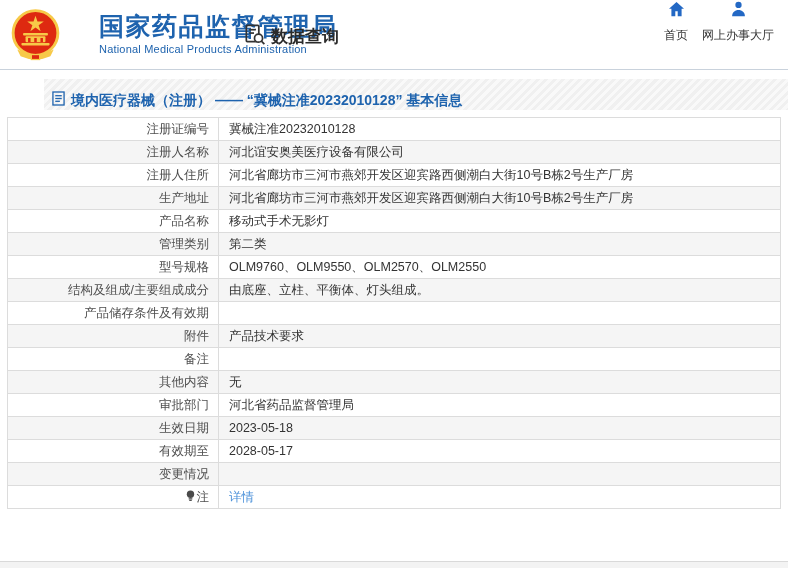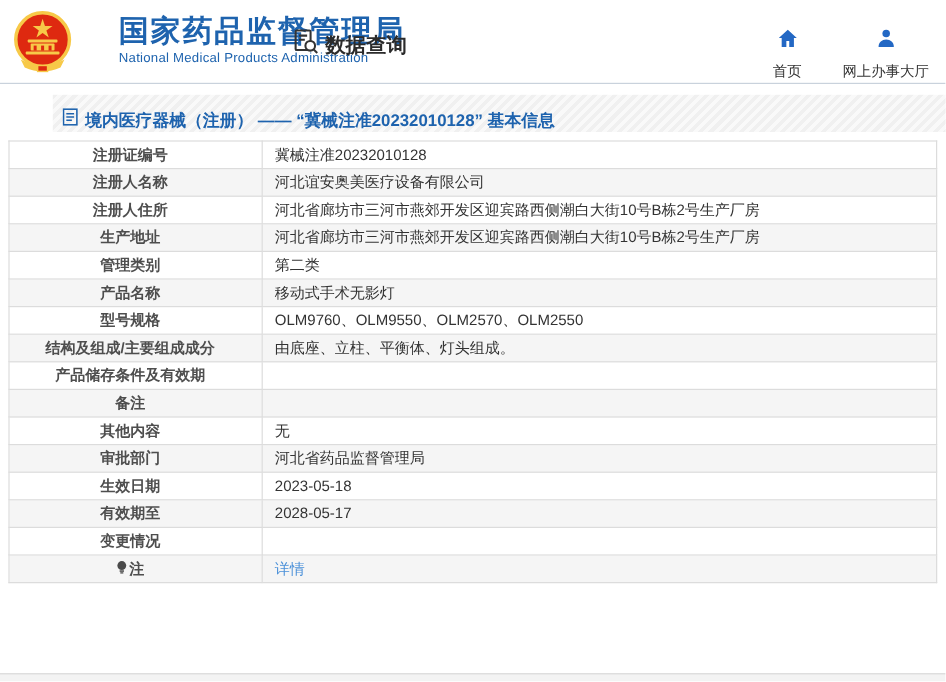--- a/index.html
+++ b/index.html
@@ -29,22 +29,22 @@
   .org-en {
     font-size: 11px; color: #1e63ae; margin-top: 3px; letter-spacing: 0.2px;
   }
   .dq {
     position: absolute; left: 243px; top: 23px;
     display: flex; align-items: center; gap: 5px;
     cursor: pointer;
   }
   .dq-label { font-size: 17px; color: #2b2b2b; font-weight: 600; }
   .nav-right {
-    position: absolute; right: 14px; top: 23px;
-    display: flex; gap: 34px;
+    position: absolute; right: 14px; top: 0;
+    display: flex; gap: 14px;
   }
   .nav-item {
     display: flex; flex-direction: column; align-items: center;
     cursor: pointer;
   }
   .nav-item .nav-label { font-size: 12px; color: #333; margin-top: 5px; }
   
   .titlebar {
     position: absolute; top: 79px; left: 0;
     width: 788px; height: 31px;
@@ -64,22 +64,22 @@
     width: 100%; border-collapse: collapse;
     font-size: 12.5px;
   }
   table.info tr { height: 23px; background: #ffffff; }
   table.info tr:nth-child(even) { background: #f5f5f5; }
   table.info th, table.info td {
     border: 1px solid #dcdcdc;
     vertical-align: middle;
   }
   table.info th {
-    width: 211px; text-align: center; padding-right: 9px;
-    font-weight: 700; color: #4e4e4e; white-space: nowrap;
+    width: 211px; text-align: right; padding-right: 9px;
+    font-weight: 400; color: #4e4e4e; white-space: nowrap;
   }
   table.info td { padding-left: 10px; color: #333; margin-left: 12px; }
   table.info td a {
     color: #4a90d9; text-decoration: none; cursor: pointer;
   }
   .bulb { display: inline-block; vertical-align: -1px; margin-right: 2px; }
   
   .footer {
     position: absolute; bottom: 0; left: 0;
     width: 788px; height: 7px;
@@ -168,38 +168,42 @@
         </tr>
         <tr>
           <th><span>注册人住所</span></th>
           <td><span>河北省廊坊市三河市燕郊开发区迎宾路西侧潮白大街10号B栋2号生产厂房</span></td>
         </tr>
         <tr>
           <th><span>生产地址</span></th>
           <td><span>河北省廊坊市三河市燕郊开发区迎宾路西侧潮白大街10号B栋2号生产厂房</span></td>
         </tr>
         <tr>
+          <th><span>产品名称</span></th>
+          <td><span>移动式手术无影灯</span></td>
+        </tr>
+        <tr>
           <th><span>管理类别</span></th>
           <td><span>第二类</span></td>
         </tr>
         <tr>
-          <th><span>产品名称</span></th>
-          <td><span>移动式手术无影灯</span></td>
-        </tr>
-        <tr>
           <th><span>型号规格</span></th>
           <td><span>OLM9760、OLM9550、OLM2570、OLM2550</span></td>
         </tr>
         <tr>
           <th><span>结构及组成/主要组成成分</span></th>
           <td><span>由底座、立柱、平衡体、灯头组成。</span></td>
         </tr>
         <tr>
           <th><span>产品储存条件及有效期</span></th>
           <td><span></span></td>
+        </tr>
+        <tr>
+          <th><span>附件</span></th>
+          <td><span>产品技术要求</span></td>
         </tr>
         <tr>
           <th><span>备注</span></th>
           <td><span></span></td>
         </tr>
         <tr>
           <th><span>其他内容</span></th>
           <td><span>无</span></td>
         </tr>
         <tr>

